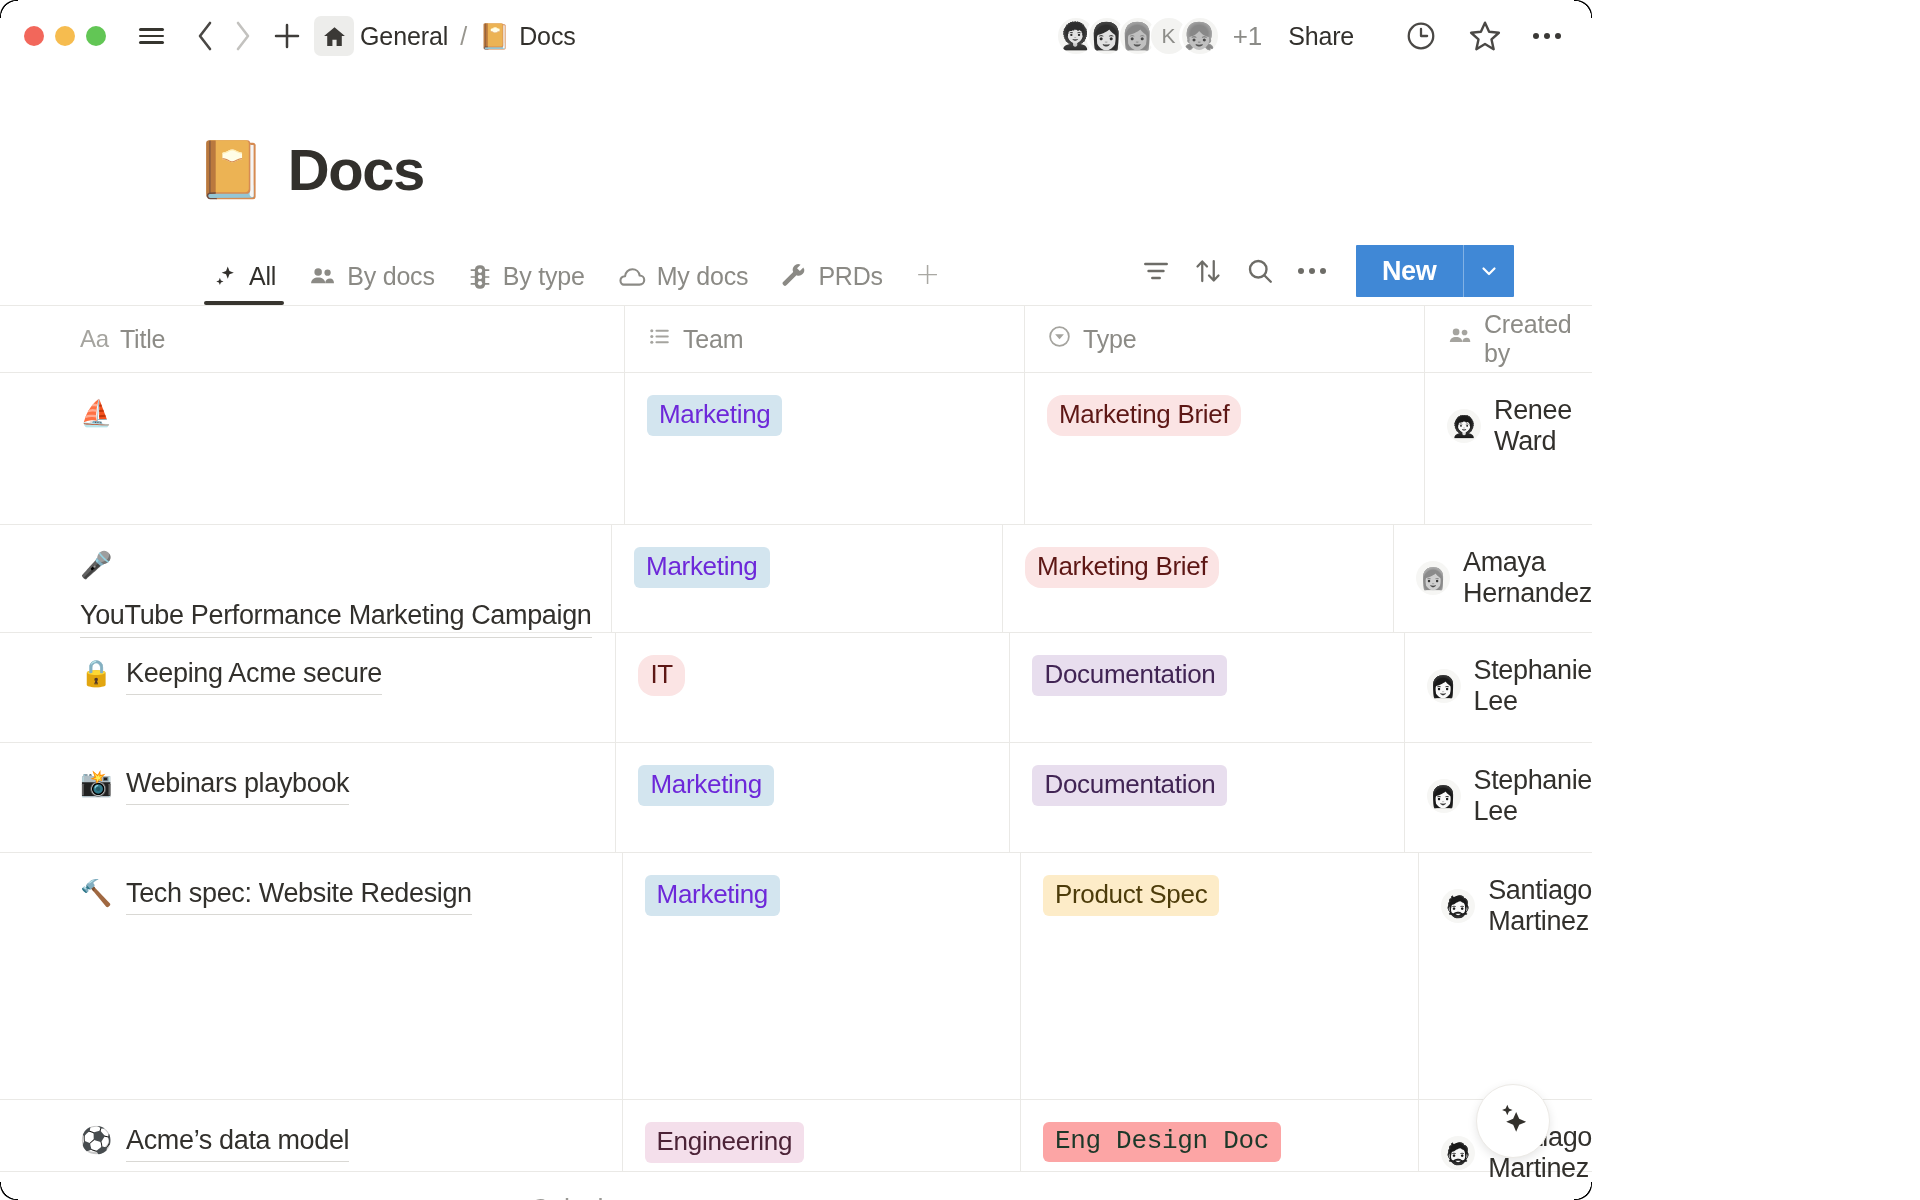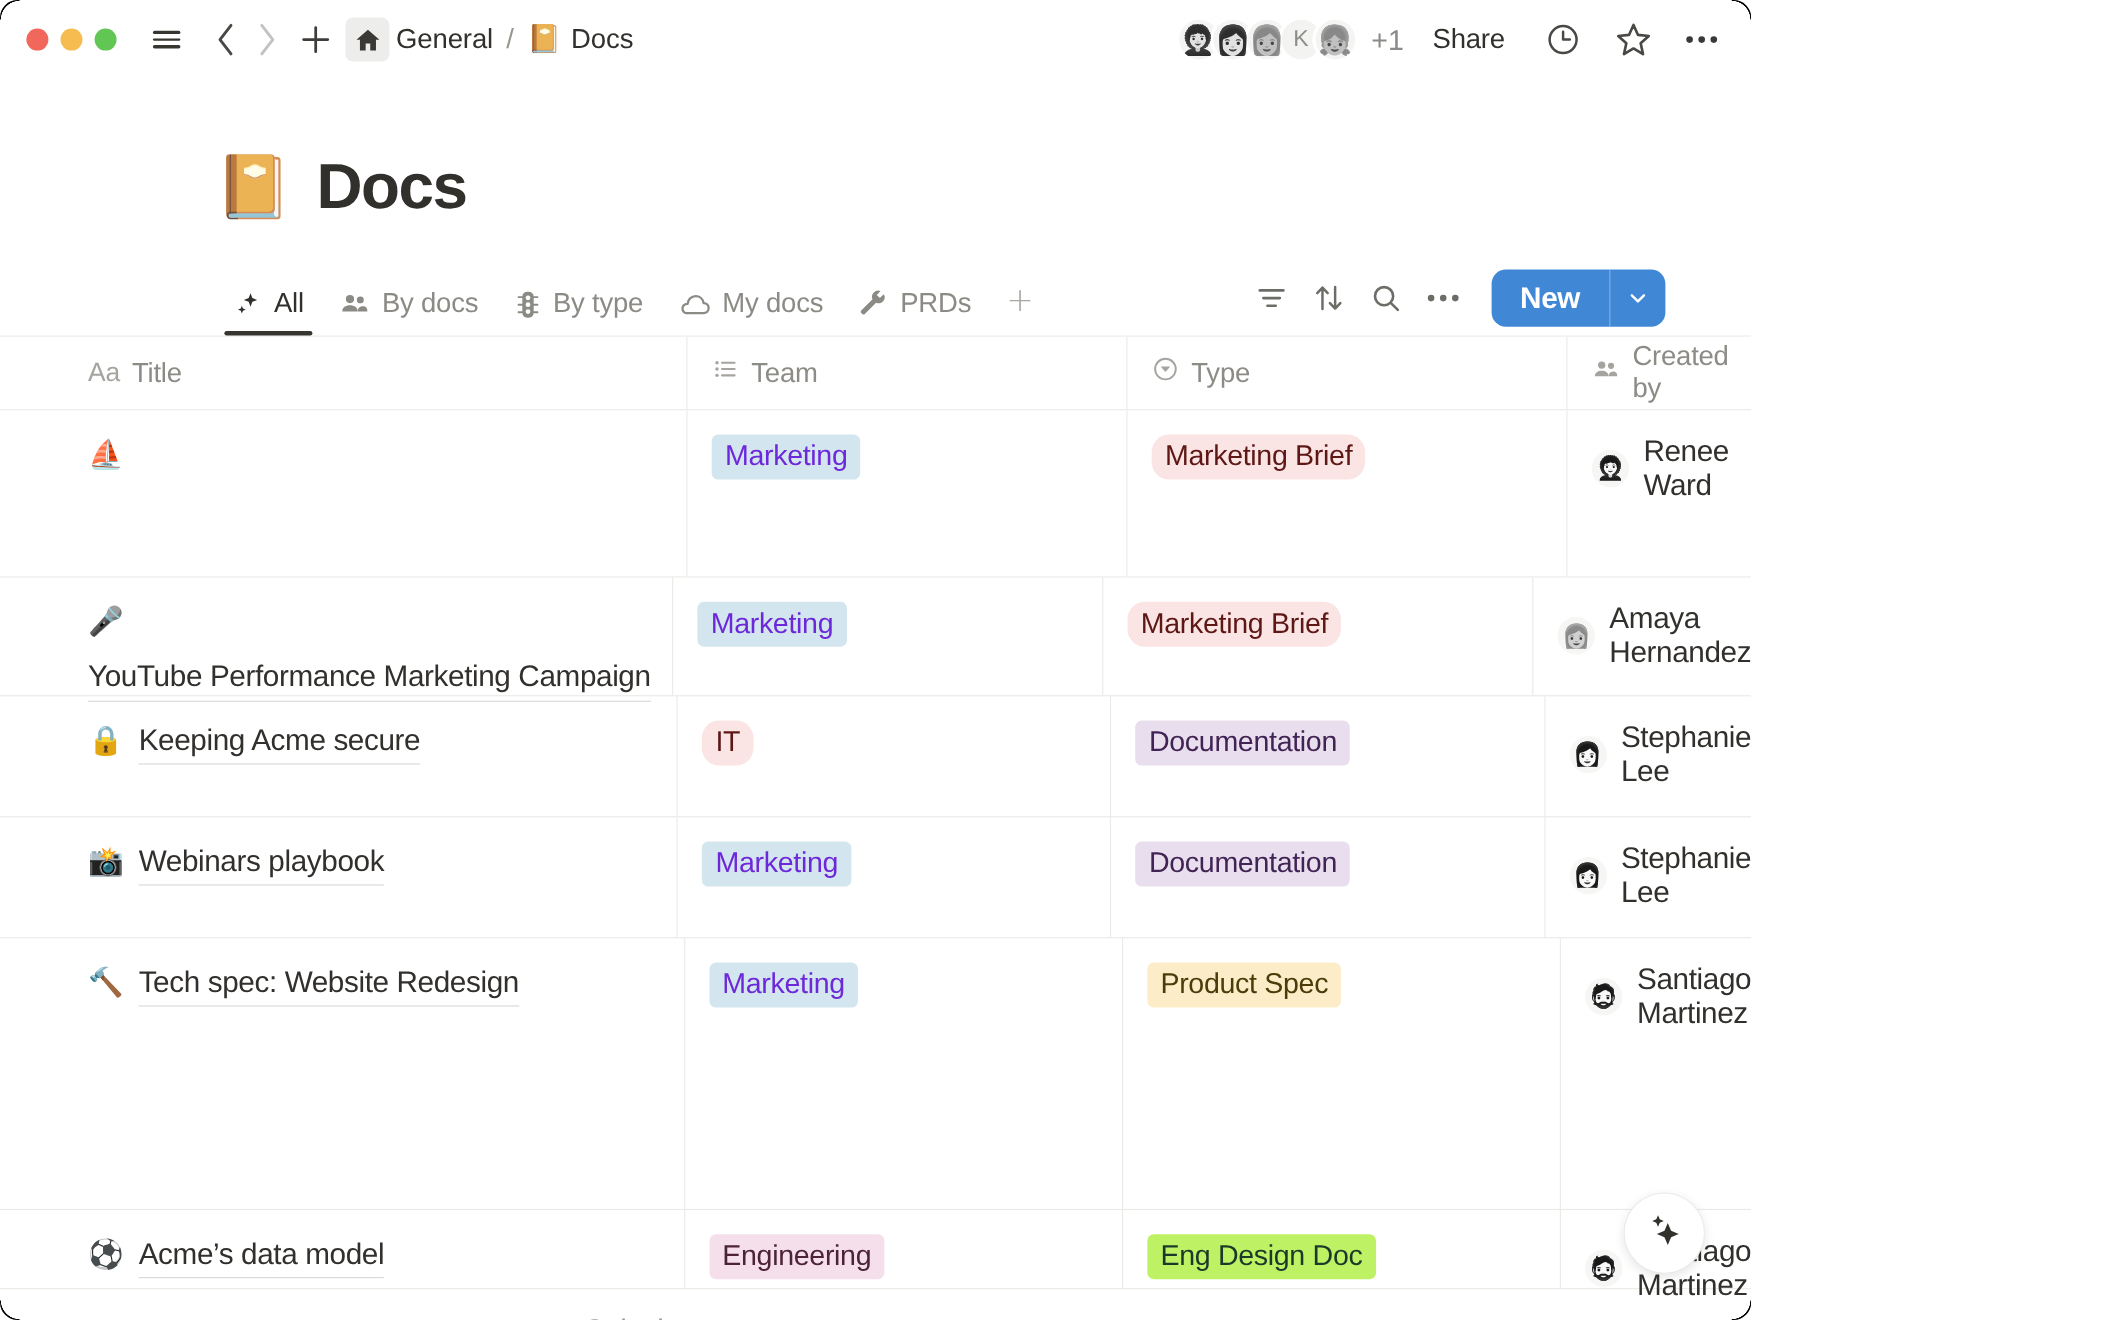--- a/index.html
+++ b/index.html
@@ -67,21 +67,21 @@
     font-size: 20px; overflow: hidden; background: #f4f4f2;
     color: #9a9a96;
   }
   .av:first-child { margin-left: 0; }
   .av .gl { font-size: 26px; line-height: 1; filter: grayscale(1); }
   .av.initial { background: #f3f3f1; font-size: 21px; color: #8d8d89; }
   .plusone {
     font-size: 26px; color: #8b8b87; margin-left: 12px; margin-right: 26px;
   }
   .share {
-    font-size: 25px; color: #32302c; margin-right: 30px; letter-spacing: -.2px;
+    font-size: 25px; color: #32302c; margin-right: 44px; letter-spacing: -.2px;
   }
   .ticon { margin-left: 4px; color: #42403c; display:flex; align-items:center; }
   .ellipsis-dots {
     display: flex; gap: 5px; align-items: center;
   }
   .ellipsis-dots i {
     width: 6px; height: 6px; border-radius: 50%; background: #3b3936; display:block;
   }
 
   
@@ -121,21 +121,21 @@
   .tools {
     margin-left: auto; display: flex; align-items: center; gap: 0;
     padding-bottom: 8px;
   }
   .tool {
     width: 52px; height: 46px; display: flex; align-items: center;
     justify-content: center; color: #6d6c67;
   }
   .newbtn {
     display: flex; align-items: stretch; margin-left: 18px;
-    border-radius: 13px; overflow: hidden; background: #4088d6;
+    border-radius: 1px; overflow: hidden; background: #4088d6;
   }
   .newbtn .lbl {
     padding: 0 26px; display: flex; align-items: center;
     color: #fff; font-size: 27px; font-weight: 600; letter-spacing: -.3px;
     height: 52px;
   }
   .newbtn .div { width: 1.5px; background: rgba(255,255,255,.35); }
   .newbtn .car {
     width: 50px; display: flex; align-items: center; justify-content: center;
     color: #fff;
@@ -175,21 +175,21 @@
 
   .tag {
     display: inline-flex; align-items: center;
     padding: 4px 12px 6px 12px; border-radius: 6px;
     font-size: 26px; letter-spacing: -.3px;
   }
   .tag.blue   { background: #d3e5ef; color: #6d28d9; }
   .tag.red    { background: #fbe4e4; color: #5d1715; border-radius: 16px; }
   .tag.purple { background: #e8deee; color: #412454; }
   .tag.yellow { background: #fdecc8; color: #4d3c0a; }
-  .tag.green  { background: #bef264; color: #1c3829; }
+  .tag.green  { background: #fca5a5; color: #1c3829; font-family: Liberation Mono, monospace; }
   .tag.pink   { background: #f4dfeb; color: #4c2337; }
 
   .person { display: flex; align-items: center; gap: 13px; }
   .person .pav {
     width: 34px; height: 34px; border-radius: 50%;
     background: #f6f6f4; display: flex; align-items: center;
     justify-content: center; font-size: 21px; overflow: hidden;
     flex: none;
   }
   .person .pav span { filter: grayscale(1) contrast(1.25); line-height: 1; }

